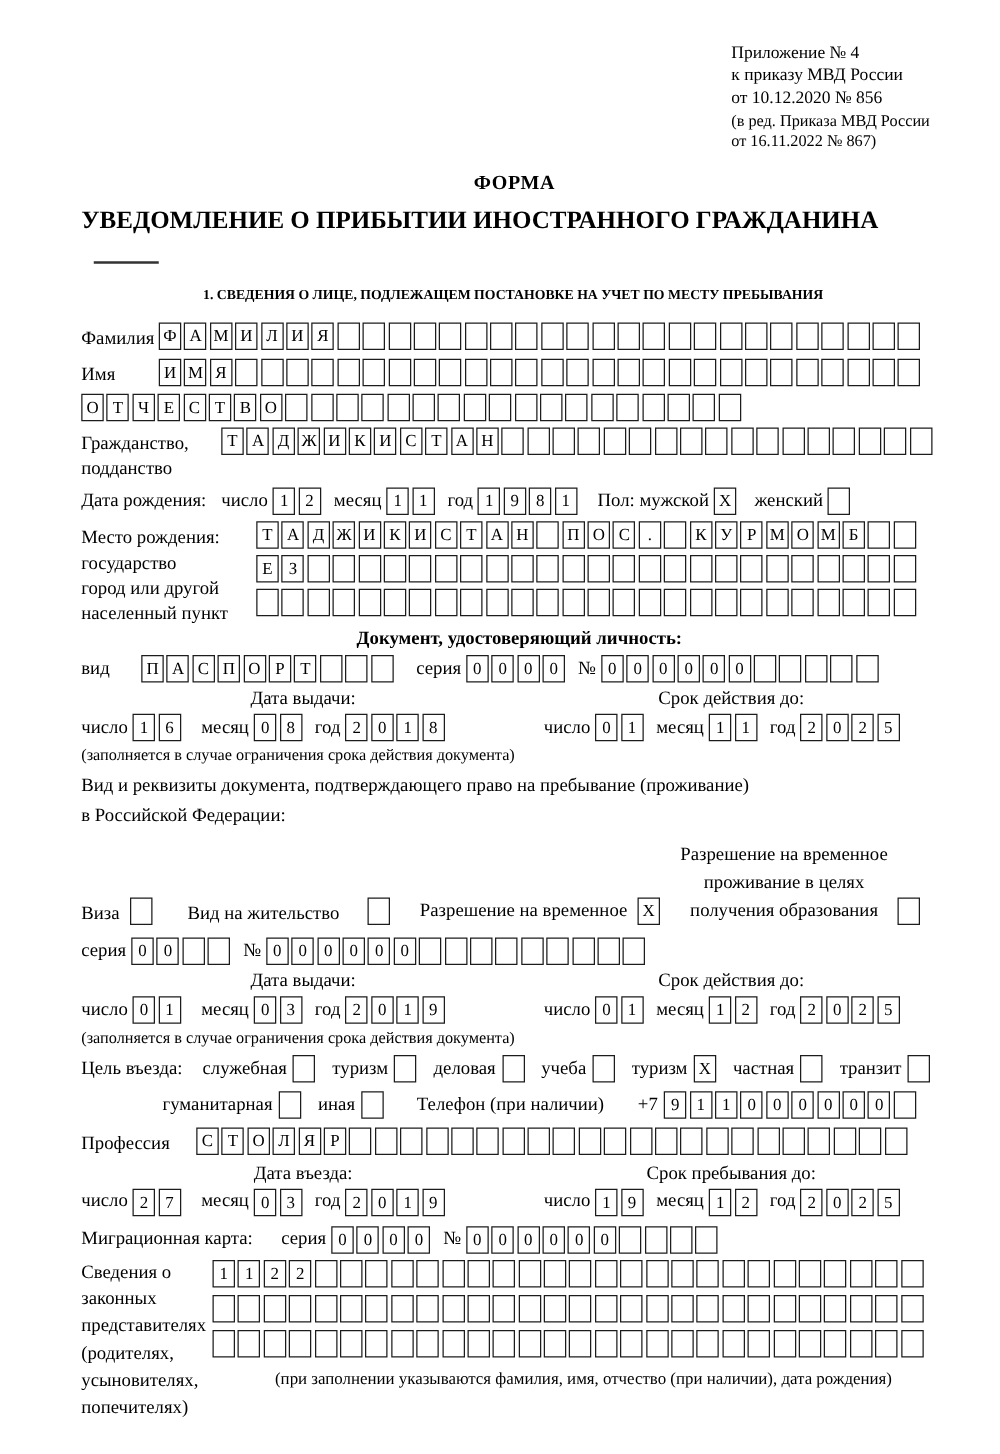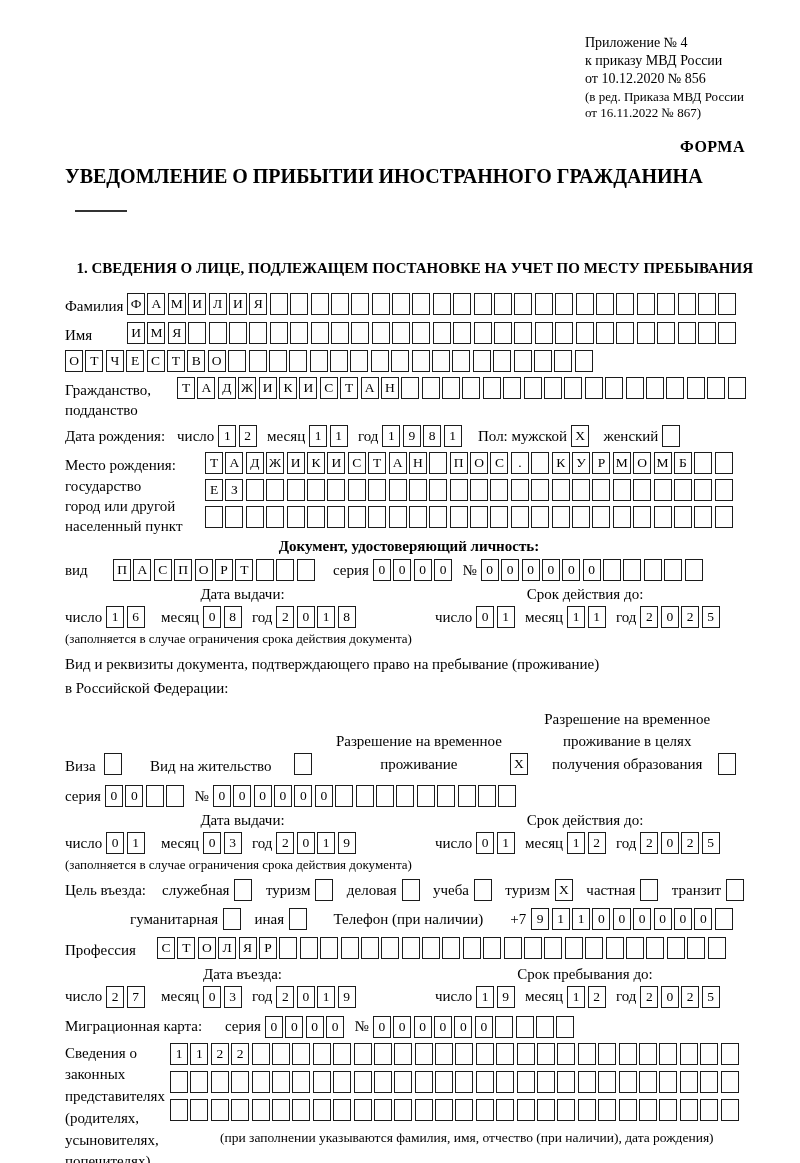--- a/index.html
+++ b/index.html
@@ -1,27 +1,27 @@
 <!DOCTYPE html>
 <html><head>
 <meta charset="utf-8">
 <style>
   * { box-sizing: content-box; }
   html,body { margin:0; padding:0; background:#fff; }
   body { font-family:"Liberation Serif", serif; color:#000; }
-  .page { width:800px; height:1163px; overflow:hidden; position:relative; padding:34px 47px 0 65px; box-sizing:border-box; }
+  .page { width:800px; height:1163px; overflow:hidden; position:relative; padding:34px 34px 0 65px; box-sizing:border-box; }
 
   .top-right { width:205px; margin-left:520px; font-size:14px; line-height:1.3; }
   .top-right .rev { font-size:13px; }
-  .forma { text-align:right; font-weight:bold; font-size:16px; margin:16px 8px 0 0; letter-spacing:0.5px; }
+  .forma { text-align:center; font-weight:bold; font-size:16px; margin:16px 8px 0 0; letter-spacing:0.5px; }
 
   .title { text-align:left; font-weight:bold; font-size:20px; line-height:1.45; margin-top:6px; }
   .underline { display:inline-block; width:52px; border-bottom:2px solid #333; margin-left:10px; height:14px; }
 
-  .section-heading { text-align:right; font-weight:bold; font-size:15px; margin:40px 0 16px -10px; white-space:nowrap; }
+  .section-heading { text-align:center; font-weight:bold; font-size:11px; margin:10px 0 16px -10px; white-space:nowrap; }
 
   .row { display:flex; align-items:flex-start; margin-bottom:5px; }
   .lbl { font-size:15px; line-height:1.35; padding-top:3px; flex-shrink:0; }
   .w62 { width:62px; } .w142 { width:142px; } .w112 { width:112px; } .w140 { width:140px; } .w92 { width:92px; }
   .cells { display:flex; flex-wrap:nowrap; }
   .cell { width:16px; height:20px; border:1.6px solid #1c1c1c; margin-right:2.4px; display:flex; align-items:center; justify-content:center; font-size:13.5px; background:#fff; }
 
   .inline-row { display:flex; align-items:center; margin-bottom:5px; font-size:15px; }
   .sub { margin:0 4px 0 8px; white-space:nowrap; }
   .sub.first { margin-left:0; }
@@ -440,21 +440,20 @@
         <span class="cell"></span>
       </span>
     <span class="gap26"></span>
     <span>Вид на жительство</span>
     <span class="cells cb" style="margin-left:22px">
         <span class="cell"></span>
       </span>
     <span class="gap22"></span>
     <div class="rvp-block">
       <div>Разрешение на временное</div>
-      <div>проживание</div>
     </div>
     <span class="cells cb">
         <span class="cell">X</span>
       </span>
     <span class="gap14"></span>
     <div class="rvp-block">
       <div>Разрешение на временное</div>
       <div>проживание в целях</div>
       <div>получения образования</div>
     </div>

